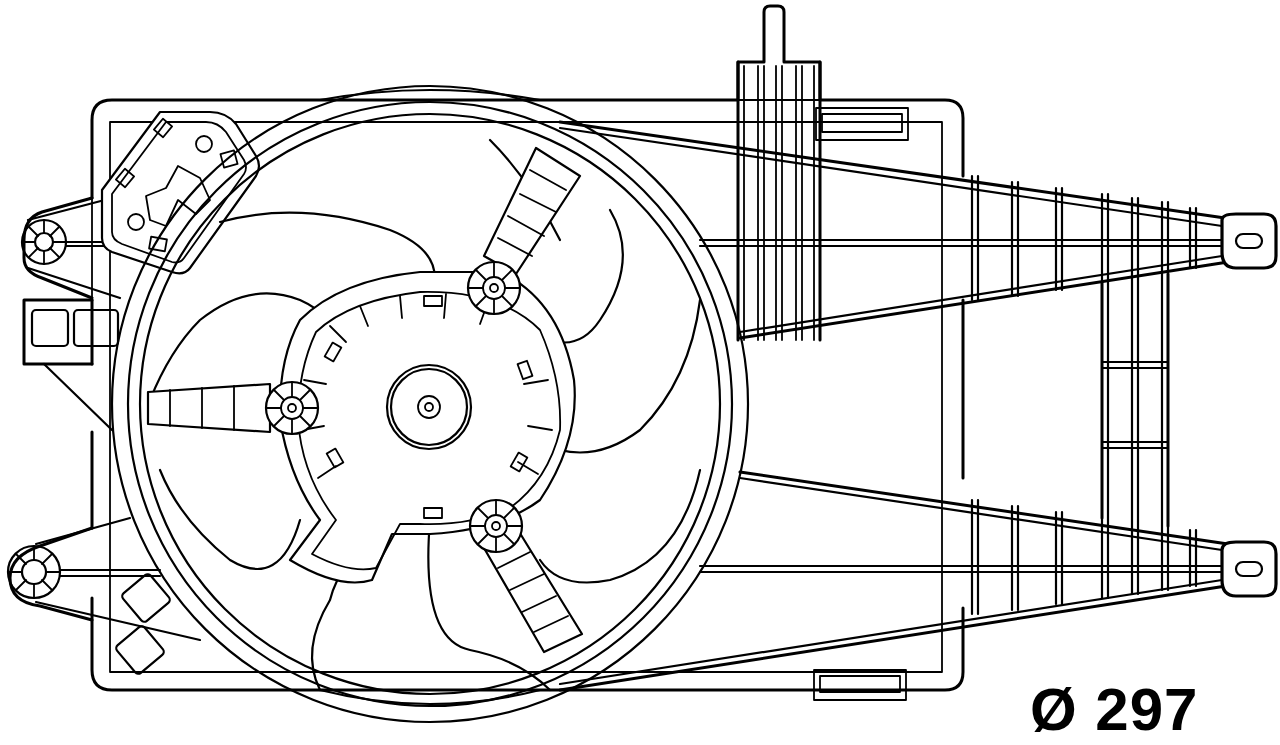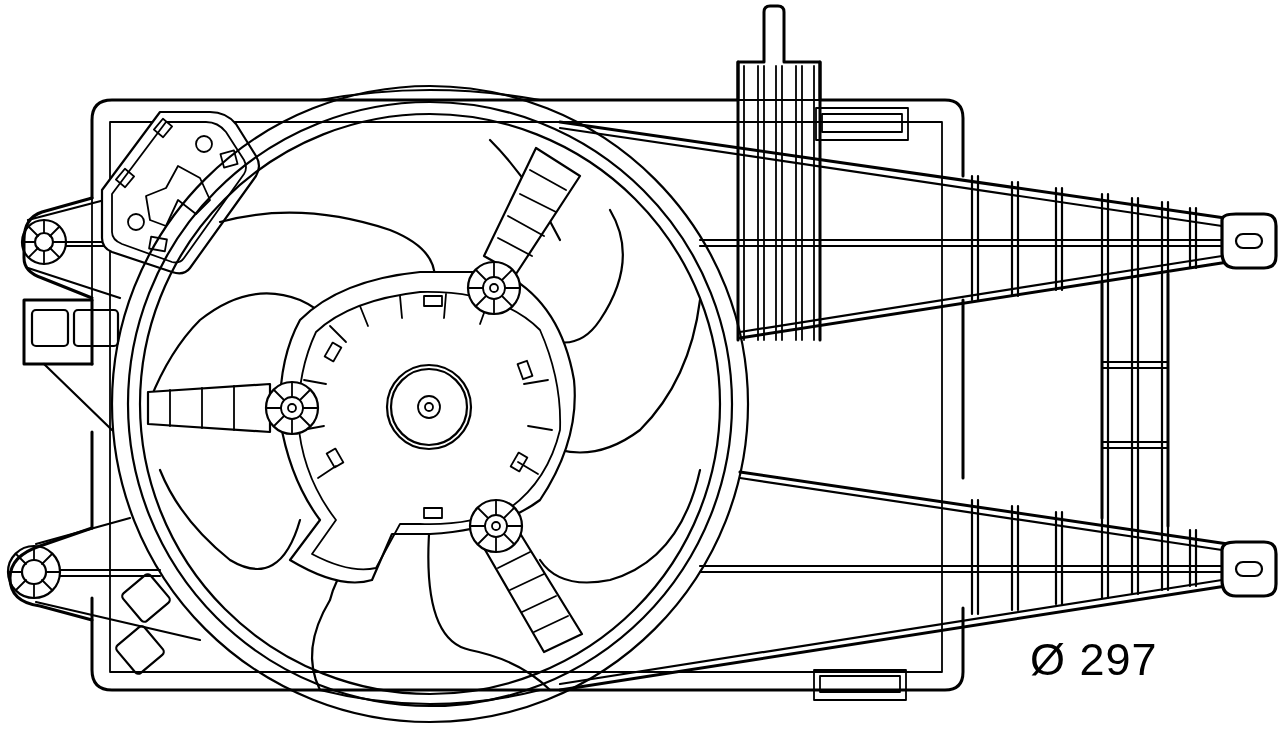--- a/index.html
+++ b/index.html
@@ -4,23 +4,23 @@
   <style>
     html, body { margin: 0; padding: 0; background: #ffffff; }
     body { width: 1280px; height: 745px; overflow: hidden; position: relative; }
     #drawing { position: absolute; left: 0; top: 0; width: 1280px; height: 745px; }
     .k { fill: none; stroke: #000; stroke-width: 3; stroke-linejoin: round; stroke-linecap: round; }
     .m { fill: none; stroke: #000; stroke-width: 2.2; stroke-linejoin: round; stroke-linecap: round; }
     .t { fill: none; stroke: #000; stroke-width: 1.8; stroke-linejoin: round; stroke-linecap: round; }
     .w { fill: #fff; stroke: #000; stroke-width: 2.2; stroke-linejoin: round; }
     .wk { fill: #fff; stroke: #000; stroke-width: 3.2; stroke-linejoin: round; }
     #dim-label {
-      position: absolute; left: 1030px; top: 637px;
+      position: absolute; left: 1030px; top: 680px;
       font-family: "Liberation Sans", sans-serif;
-      font-size: 45px; color: #000; line-height: 1; letter-spacing: 1px;
+      font-size: 60px; color: #000; line-height: 1; letter-spacing: 1px; font-weight: bold;
     }
   </style>
 </head>
 <body>
 
 <svg id="drawing" viewBox="0 0 1280 745" xmlns="http://www.w3.org/2000/svg">
 
   <g>
 
     <path class="k" d="M92,120 Q92,100 112,100 L738,100 L738,62 L764,62 L764,12 Q764,6 770,6 L778,6 Q784,6 784,12 L784,62 L820,62 L820,100 L945,100 Q963,100 963,118 L963,176

